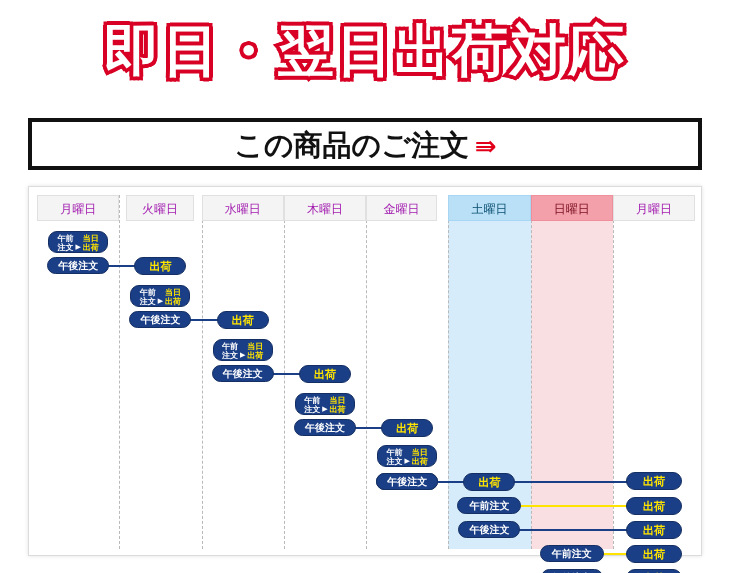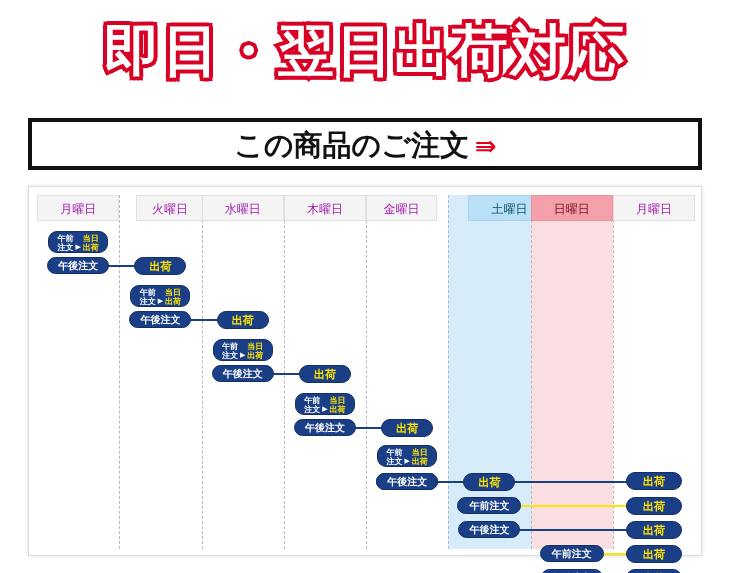--- a/index.html
+++ b/index.html
@@ -119,21 +119,21 @@
     height: 26px;
     line-height: 26px;
     text-align: center;
     font-family: "DejaVu Sans", sans-serif;
     font-size: 12px;
     color: #a21caf;
     background: #f4f4f4;
     border: 1px solid #e0e0e0;
     box-sizing: border-box;
   }
-  .hdr.sat { background: #b9e0f6; color: #0b4f72; border-color: #a6d6f2; margin-left: 20px; }
+  .hdr.sat { background: #b9e0f6; color: #0b4f72; border-color: #a6d6f2; }
   .hdr.sun { background: #f4a0ab; color: #7a1020; border-color: #f08f9c; }
 
   
   .pill {
     position: absolute;
     box-sizing: border-box;
     border-radius: 9px;
     font-family: "DejaVu Sans", sans-serif;
     font-weight: bold;
     display: flex;
@@ -208,21 +208,21 @@
         <div class="col-bg sat" style="left: 411.25px; width: 82.25px;"></div>
         <div class="col-bg sun" style="left: 493.5px; width: 82.25px;"></div>
         <div class="col-sep" style="left: 82.25px;"></div>
         <div class="col-sep" style="left: 164.5px;"></div>
         <div class="col-sep" style="left: 246.75px;"></div>
         <div class="col-sep" style="left: 329px;"></div>
         <div class="col-sep" style="left: 411.25px;"></div>
         <div class="col-sep" style="left: 493.5px;"></div>
         <div class="col-sep" style="left: 575.75px;"></div>
         <div class="hdr" style="left: 0px; width: 82.25px;">月曜日</div>
-        <div class="hdr" style="left: 99px; width: 68px;">火曜日</div>
+        <div class="hdr" style="left: 89px; width: 68px;">火曜日</div>
         <div class="hdr" style="left: 164.5px; width: 82.25px;">水曜日</div>
         <div class="hdr" style="left: 246.75px; width: 82.25px;">木曜日</div>
         <div class="hdr" style="left: 329px; width: 71px;">金曜日</div>
         <div class="hdr sat" style="left: 411.25px; width: 82.25px;">土曜日</div>
         <div class="hdr sun" style="left: 493.5px; width: 82.25px;">日曜日</div>
         <div class="hdr" style="left: 575.75px; width: 82.25px;">月曜日</div>
         <div class="pill order order-am" style="left: 11.125px; top: 36px; width: 60px; height: 22px;">
           <span class="lbl">
             <span>午前</span>
             <span>注文</span>

